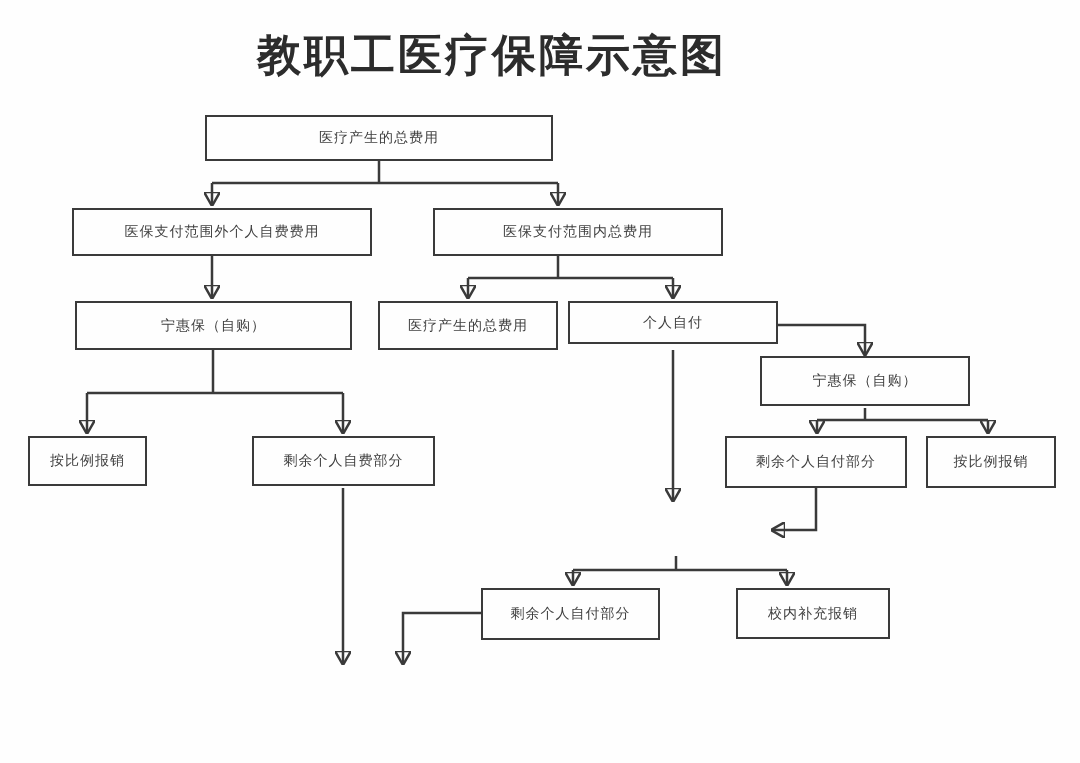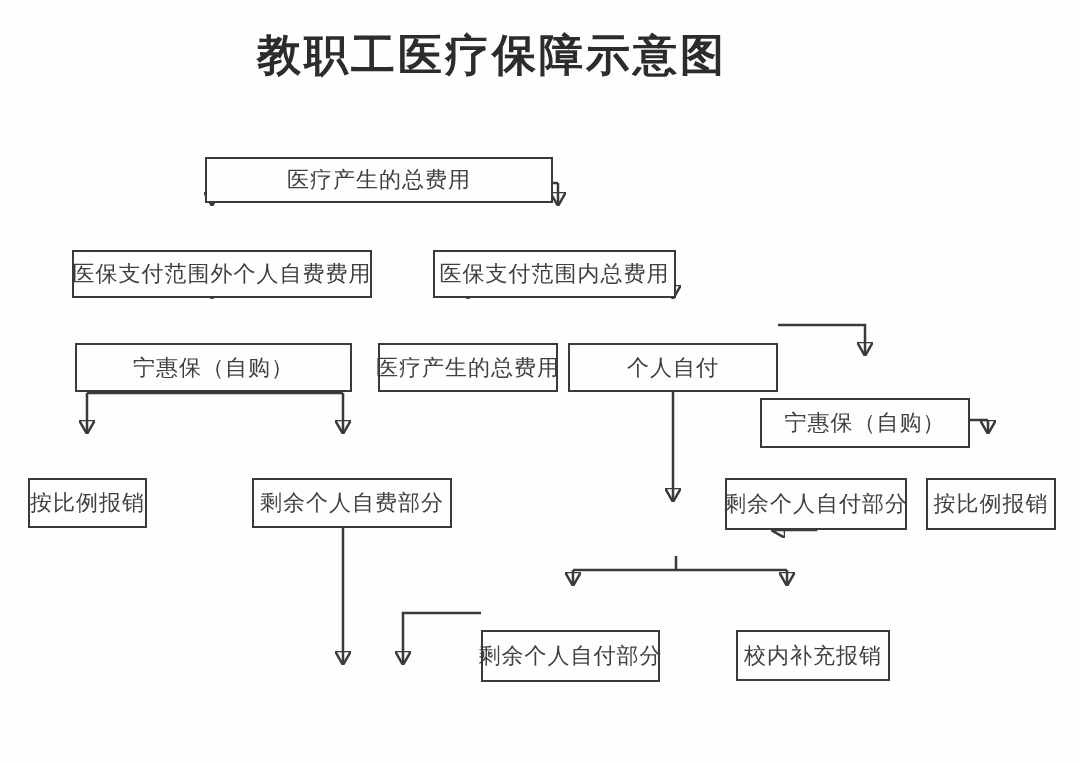--- a/index.html
+++ b/index.html
@@ -28,25 +28,24 @@
     margin-left: 12px;
   }
   .node {
     position: absolute;
     box-sizing: border-box;
     border: 2.5px solid #3a3a3a;
     background: #fefefe;
     display: flex;
     align-items: center;
     justify-content: center;
-    font-size: 22px;
+    font-size: 14px;
     color: #3f3f3f;
     letter-spacing: 1px;
     white-space: nowrap;
-    margin-top: 42px;
   }
   .edges {
     position: absolute;
     left: 0;
     top: 0;
     pointer-events: none;
   }
   .edges path {
     fill: none;
     stroke: #3a3a3a;
@@ -97,33 +96,33 @@
 
     <path d="M343,488 V663" marker-end="url(#arw)"></path>
 
     <path d="M481,613 H403 V663" marker-end="url(#arw)"></path>
   </svg>
 
   <div class="node" style="left:205px;top:115px;width:348px;height:46px">医疗产生的总费用</div>
 
   <div class="node" style="left:72px;top:208px;width:300px;height:48px">医保支付范围外个人自费费用</div>
 
-  <div class="node" style="left:433px;top:208px;width:243px;height:48px">医保支付范围内总费用</div>
+  <div class="node" style="left:433px;top:208px;width:290px;height:48px">医保支付范围内总费用</div>
 
   <div class="node" style="left:75px;top:301px;width:277px;height:49px">宁惠保（自购）</div>
 
   <div class="node" style="left:378px;top:301px;width:180px;height:49px">医疗产生的总费用</div>
 
-  <div class="node" style="left:568px;top:301px;width:210px;height:49px">个人自付</div>
+  <div class="node" style="left:568px;top:301px;width:210px;height:43px">个人自付</div>
 
   <div class="node" style="left:760px;top:356px;width:210px;height:50px">宁惠保（自购）</div>
 
   <div class="node" style="left:28px;top:436px;width:119px;height:50px">按比例报销</div>
 
-  <div class="node" style="left:252px;top:436px;width:200px;height:50px">剩余个人自费部分</div>
+  <div class="node" style="left:252px;top:436px;width:183px;height:50px">剩余个人自费部分</div>
 
   <div class="node" style="left:725px;top:436px;width:182px;height:52px">剩余个人自付部分</div>
 
   <div class="node" style="left:926px;top:436px;width:130px;height:52px">按比例报销</div>
 
 
   <div class="node" style="left:481px;top:588px;width:179px;height:52px">剩余个人自付部分</div>
 
   <div class="node" style="left:736px;top:588px;width:154px;height:51px">校内补充报销</div>
 

